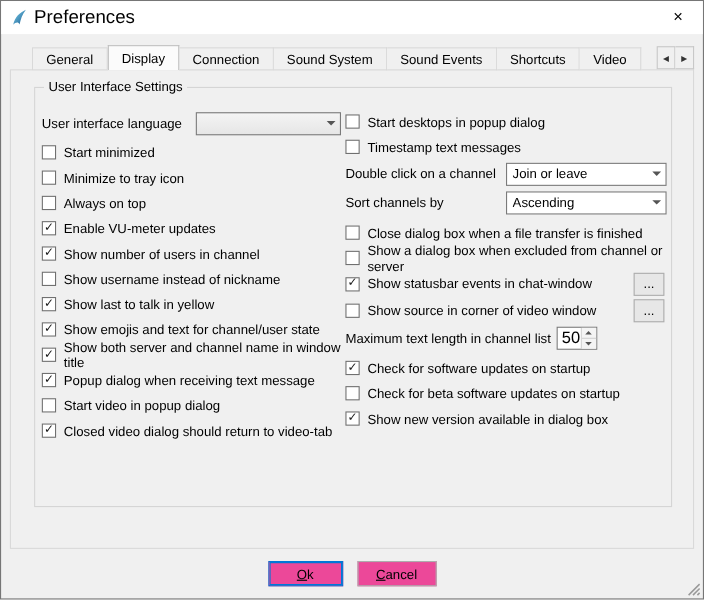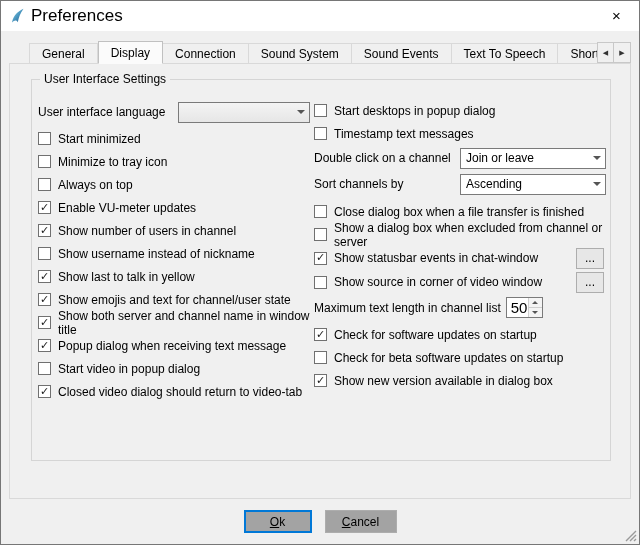--- a/index.html
+++ b/index.html
@@ -80,21 +80,21 @@
   .spinner { width:37px; height:21px; background:#fff; border:1px solid #7a7a7a; display:flex; }
   .spin-value { flex:1; display:flex; align-items:center; padding-left:4px; font-size:15px; }
   .spin-btns { width:14px; display:flex; flex-direction:column; border-left:1px solid #cfcfcf; }
   .spin-up,.spin-down { flex:1; display:flex; align-items:center; justify-content:center; background:#f4f4f4; }
   .spin-up .arr-up { border-left-width:3px; border-right-width:3px; border-bottom-width:3px; }
   .spin-down .arr-down { border-left-width:3px; border-right-width:3px; border-top-width:3px; }
   .spin-down { border-top:1px solid #cfcfcf; }
 
   
   .footer { position:absolute; left:0; right:0; bottom:11px; display:flex; justify-content:center; gap:13px; }
-  .btn { height:23px; background:#a3a3a3; border:1px solid #adadad; font-size:12px;
+  .btn { height:23px; background:#ec4899; border:1px solid #adadad; font-size:12px;
          display:flex; align-items:center; justify-content:center; }
   .btn span { display:block; }
   .btn span::first-letter { text-decoration:underline; }
   .btn-ok { width:68px; border:1px solid #0078d7; box-shadow:inset 0 0 0 1px #0078d7; }
   .btn-cancel { width:72px; }
 
   .resize-grip { position:absolute; right:2px; bottom:2px; width:13px; height:13px; }
 
   .mt2{margin-top:2px} .mt3{margin-top:3px}
 </style>
@@ -118,21 +118,20 @@
     <span class="title">Preferences</span>
     <span class="close-btn">×</span>
   </div>
 
   <div class="tabbar">
     <span class="tab">General</span>
     <span class="tab active">Display</span>
     <span class="tab">Connection</span>
     <span class="tab">Sound System</span>
     <span class="tab">Sound Events</span>
-    <span class="tab">Text To Speech</span>
     <span class="tab">Shortcuts</span>
     <span class="tab">Video</span>
   </div>
   <div class="tab-scroll">
     <span class="sbtn">◀</span>
     <span class="sbtn">▶</span>
   </div>
 
   <div class="tabpane">
     <div class="groupbox">

